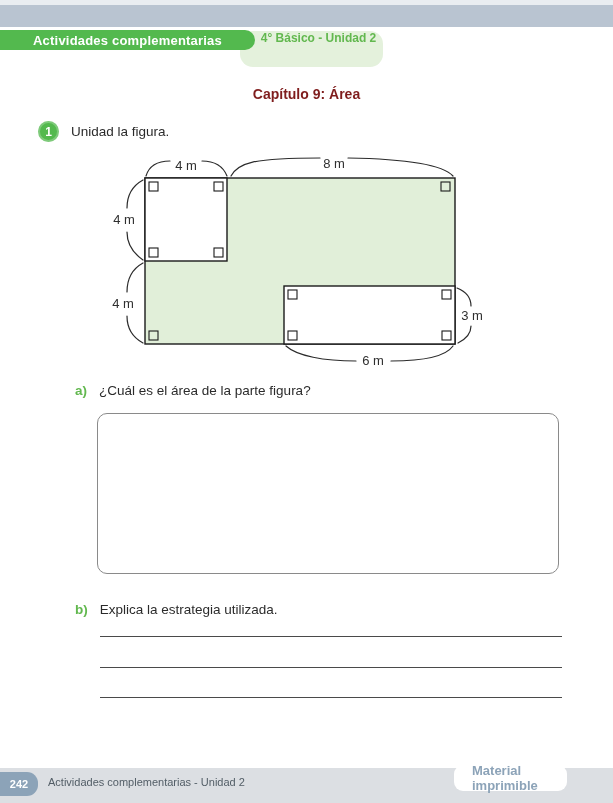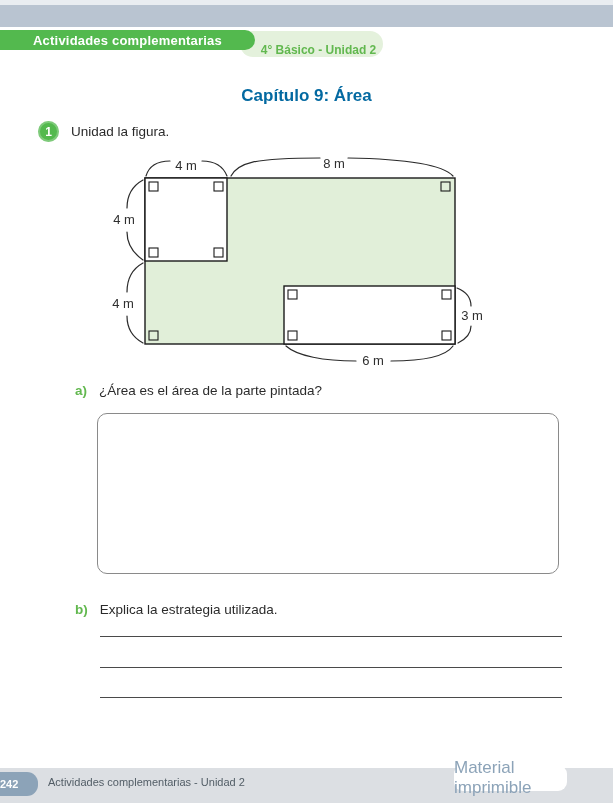--- a/index.html
+++ b/index.html
@@ -4,31 +4,31 @@
 <style>
   html,body{margin:0;padding:0;background:#ffffff;}
   body{font-family:"Liberation Sans","DejaVu Sans",sans-serif;}
   #page{position:relative;width:613px;height:803px;background:#ffffff;overflow:hidden;}
 
   
   .top-strip{position:absolute;left:0;top:0;width:613px;height:5px;background:#e9edf1;}
   .top-band{position:absolute;left:0;top:5px;width:613px;height:22px;background:#b9c4d1;}
 
   
-  .pill-secondary{position:absolute;left:240px;top:31px;width:143px;height:26px;
-    background:#e4f1dc;border-radius:13px;display:flex;align-items:flex-end;justify-content:center;
+  .pill-secondary{position:absolute;left:240px;top:31px;width:143px;height:36px;
+    background:#e4f1dc;border-radius:13px;display:flex;align-items:flex-start;justify-content:center;
     padding-left:14px;box-sizing:border-box;z-index:1;}
   .pill-secondary span{color:#62b84f;font-size:12px;font-weight:bold;white-space:nowrap;}
   .pill-primary{position:absolute;left:0;top:30px;width:255px;height:20px;background:#53b94e;
     border-radius:0 14px 14px 0;display:flex;align-items:center;justify-content:center;z-index:2;}
   .pill-primary span{color:#ffffff;font-size:13px;font-weight:bold;letter-spacing:.2px;white-space:nowrap;}
 
   
   .chapter-title{position:absolute;left:0;top:86px;width:613px;text-align:center;
-    color:#0369a1;font-size:17px;font-weight:bold;}
+    color:#7f1d1d;font-size:14px;font-weight:bold;}
 
   
   .ex-badge{position:absolute;left:38px;top:121px;width:21px;height:21px;border-radius:50%;
     background:#53b94e;color:#fff;font-size:12px;font-weight:bold;display:flex;
     align-items:center;justify-content:center;box-shadow:inset 0 0 0 2px rgba(255,255,255,.25);}
   .ex-instruction{position:absolute;left:71px;top:124px;font-size:13.5px;color:#2b2b2b;}
 
   
   .figure-svg{position:absolute;left:0;top:0;}
 
@@ -36,23 +36,23 @@
   .q-row{position:absolute;font-size:13.5px;color:#2b2b2b;}
   .q-label{color:#62b84f;font-weight:bold;margin-right:12px;}
   .answer-box{position:absolute;left:97px;top:413px;width:462px;height:161px;
     border:1px solid #8a8a8a;border-radius:10px;background:#ffffff;box-sizing:border-box;}
   .write-line{position:absolute;left:100px;width:462px;height:0;border-top:1.3px solid #4a4a4a;}
 
   
   .footer-band{position:absolute;left:0;top:768px;width:613px;height:35px;background:#dcdfe3;}
   .footer-tab{position:absolute;left:454px;top:765px;width:113px;height:26px;background:#ffffff;
     border-radius:9px;display:flex;align-items:center;justify-content:center;z-index:2;}
-  .footer-tab span{color:#8ca3b8;font-size:17px;font-weight:normal;}
+  .footer-tab span{color:#8ca3b8;font-size:13px;font-weight:bold;margin-left:18px;}
   .page-pill{position:absolute;left:0;top:772px;width:38px;height:24px;background:#8ca3b8;
-    border-radius:0 11px 11px 0;display:flex;align-items:center;justify-content:flex-start;z-index:2;}
+    border-radius:0 11px 11px 0;display:flex;align-items:center;justify-content:center;z-index:2;}
   .page-pill span{color:#ffffff;font-size:11px;font-weight:bold;}
   .footer-text{position:absolute;left:48px;top:776px;font-size:11px;color:#525d66;z-index:2;}
 
   svg text{font-family:"Liberation Sans","DejaVu Sans",sans-serif;font-size:13px;fill:#2f2f2f;}
 </style>
 </head>
 <body>
 
 <div id="page">
 
@@ -110,21 +110,21 @@
 
     <text x="186" y="170" text-anchor="middle">4 m</text>
     <text x="334" y="168" text-anchor="middle">8 m</text>
     <text x="124" y="224" text-anchor="middle">4 m</text>
     <text x="123" y="308" text-anchor="middle">4 m</text>
     <text x="472" y="320" text-anchor="middle">3 m</text>
     <text x="373" y="365" text-anchor="middle">6 m</text>
   </svg>
 
   <div class="q-row" style="left:75px;top:383px;">
-    <span class="q-label">a)</span><span>¿Área es el área de la parte pintada?</span>
+    <span class="q-label">a)</span><span>¿Cuál es el área de la parte figura?</span>
   </div>
   <div class="answer-box"></div>
 
   <div class="q-row" style="left:75px;top:595px;margin-top:7px;">
     <span class="q-label">b)</span><span>Explica la estrategia utilizada.</span>
   </div>
   <div class="write-line" style="top:636px;"></div>
   <div class="write-line" style="top:667px;"></div>
   <div class="write-line" style="top:697px;"></div>
 

